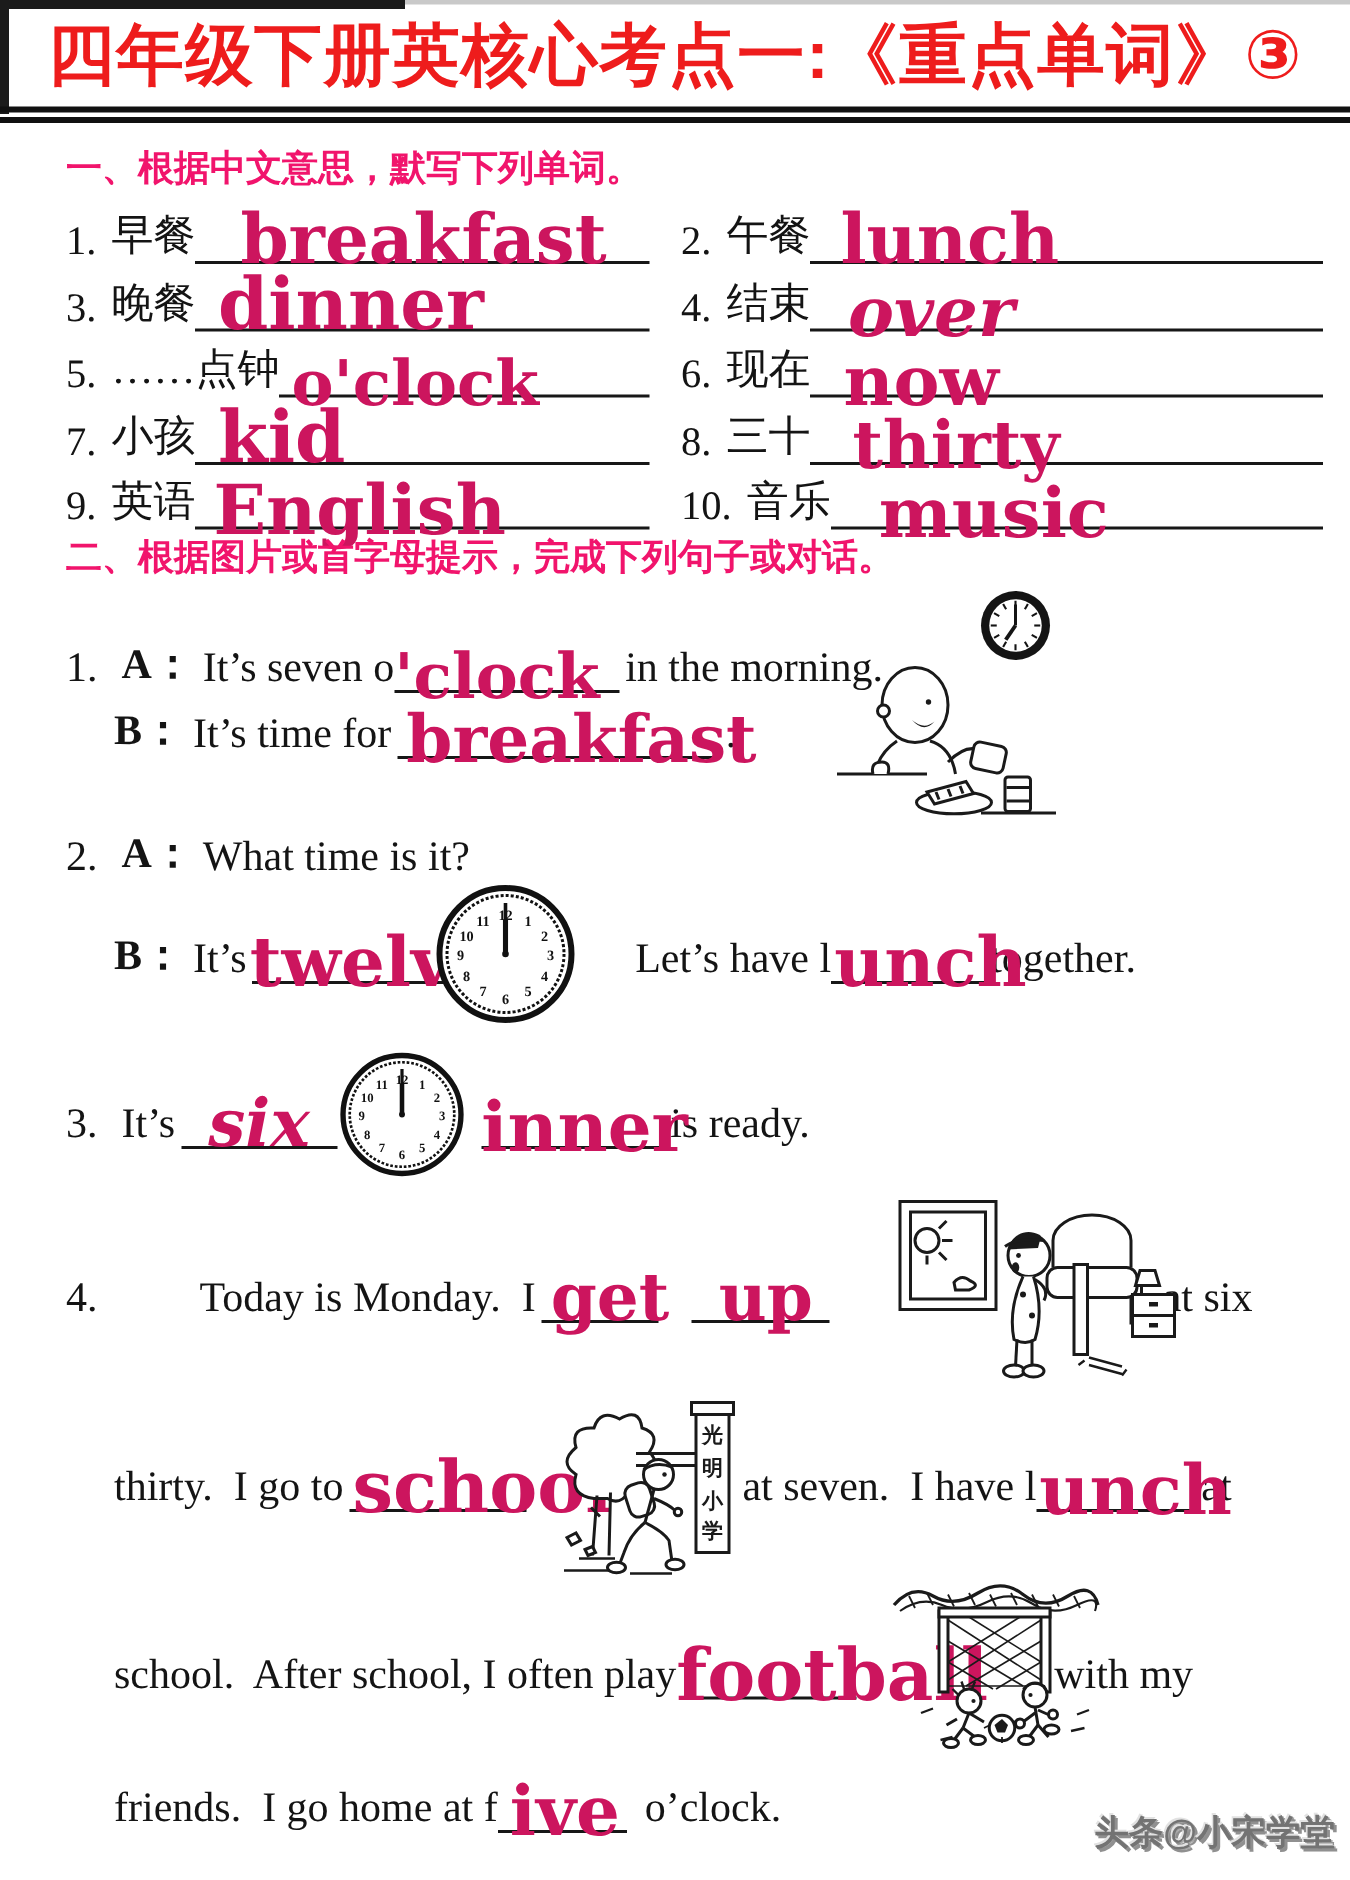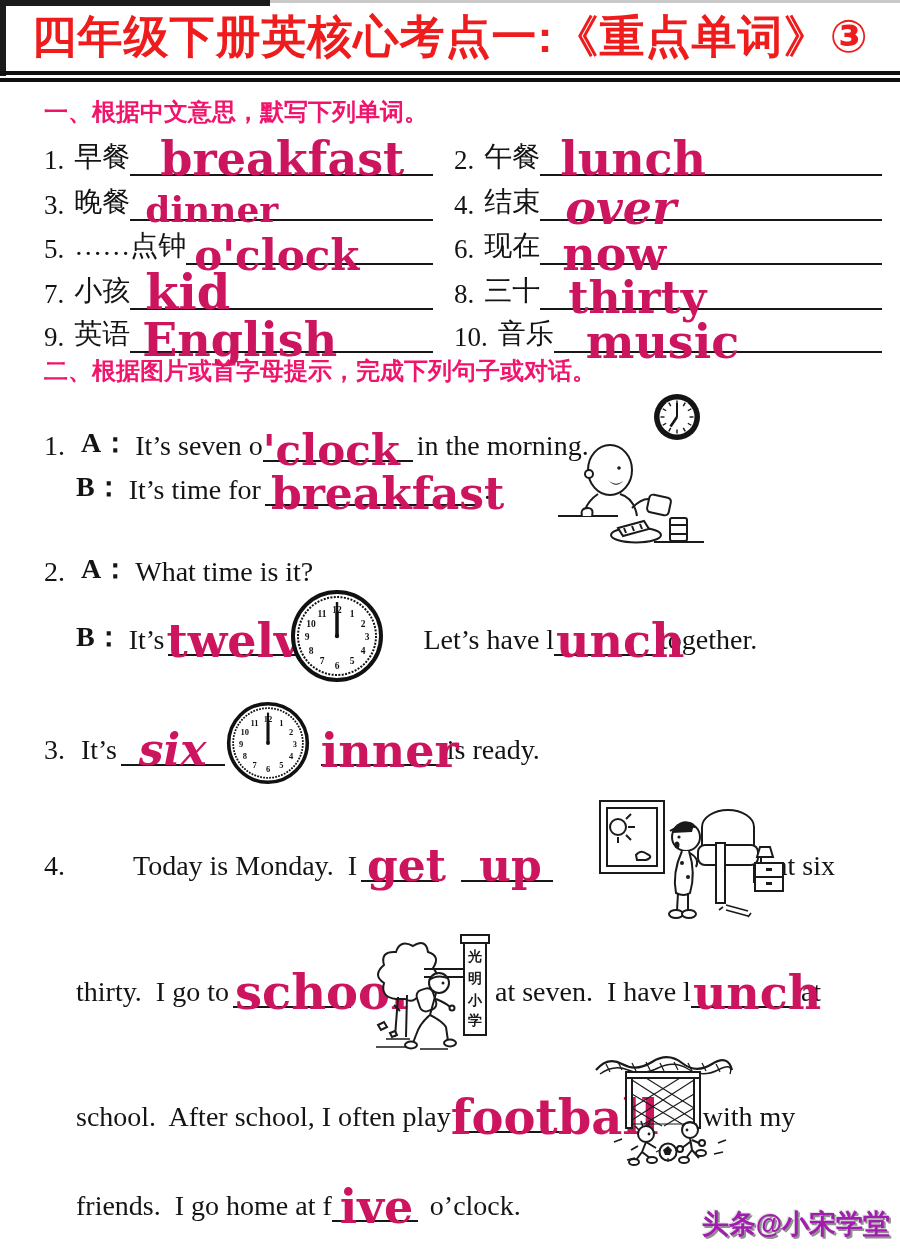--- a/index.html
+++ b/index.html
@@ -28,21 +28,21 @@
   
   .qline{position:absolute;display:flex;align-items:flex-end;font-size:28px;color:#141414;white-space:pre;}
   .qnum{margin-right:16px;}
   .ab{font-weight:700;margin-right:6px;}
   .blank{position:relative;display:inline-block;border-bottom:2px solid #171717;height:34px;margin:0 4px;}
   .blank.tight{margin-left:0;}
   .sp{display:inline-block;height:1px;}
   .img{position:absolute;}
   svg{display:block;}
   .wm{right:10px;top:1206px;font-family:"Liberation Sans","DejaVu Sans",sans-serif;font-weight:700;
-      font-size:27px;color:#a21caf;text-shadow:-1px -1px 0 #e2e2e2,2px 2px 0 #909090,1px 1px 0 #a8a8a8;
+      font-size:23px;color:#737373;text-shadow:-1px -1px 0 #e2e2e2,2px 2px 0 #909090,1px 1px 0 #a8a8a8;
       white-space:pre;}
 </style>
 </head>
 <body>
 
 <div class="abs top-edge"></div>
 <div class="abs top-strip"></div>
 <div class="abs left-bar"></div>
 <div class="abs title">四年级下册英核心考点一:《重点单词》③</div>
 <div class="abs double-rule"></div>
@@ -55,21 +55,21 @@
   <span class="vblank"><b class="ans" style="left:30px;font-size:46px;">breakfast</b></span>
 </div>
 <div class="vrow" style="left:454px;top:132px;width:428px;">
   <span class="vnum">2.</span>
   <span class="vlabel">午餐</span>
   <span class="vblank"><b class="ans" style="left:20px;font-size:46px;">lunch</b></span>
 </div>
 <div class="vrow" style="left:44px;top:177px;width:389px;">
   <span class="vnum">3.</span>
   <span class="vlabel">晚餐</span>
-  <span class="vblank"><b class="ans" style="left:15px;font-size:36px;bottom:-8px;">dinner</b></span>
+  <span class="vblank"><b class="ans" style="left:15px;font-size:48px;bottom:-8px;">dinner</b></span>
 </div>
 <div class="vrow" style="left:454px;top:177px;width:428px;">
   <span class="vnum">4.</span>
   <span class="vlabel">结束</span>
   <span class="vblank"><b class="ans" style="left:25px;font-size:46px;bottom:-12px;font-style:italic;">over</b></span>
 </div>
 <div class="vrow" style="left:44px;top:221px;width:389px;">
   <span class="vnum">5.</span>
   <span class="vlabel">……点钟</span>
   <span class="vblank"><b class="ans" style="left:8px;font-size:42px;bottom:-14px;">o'clock</b></span>

